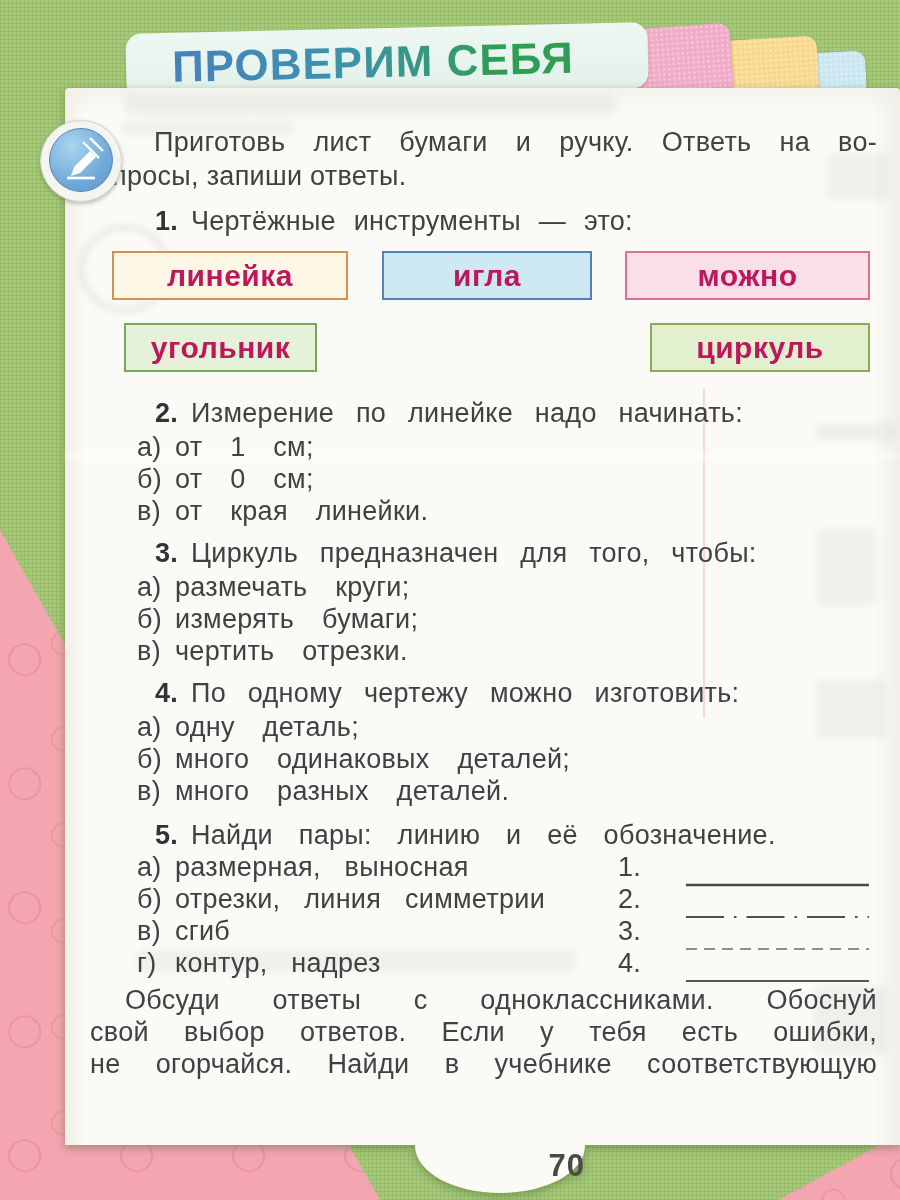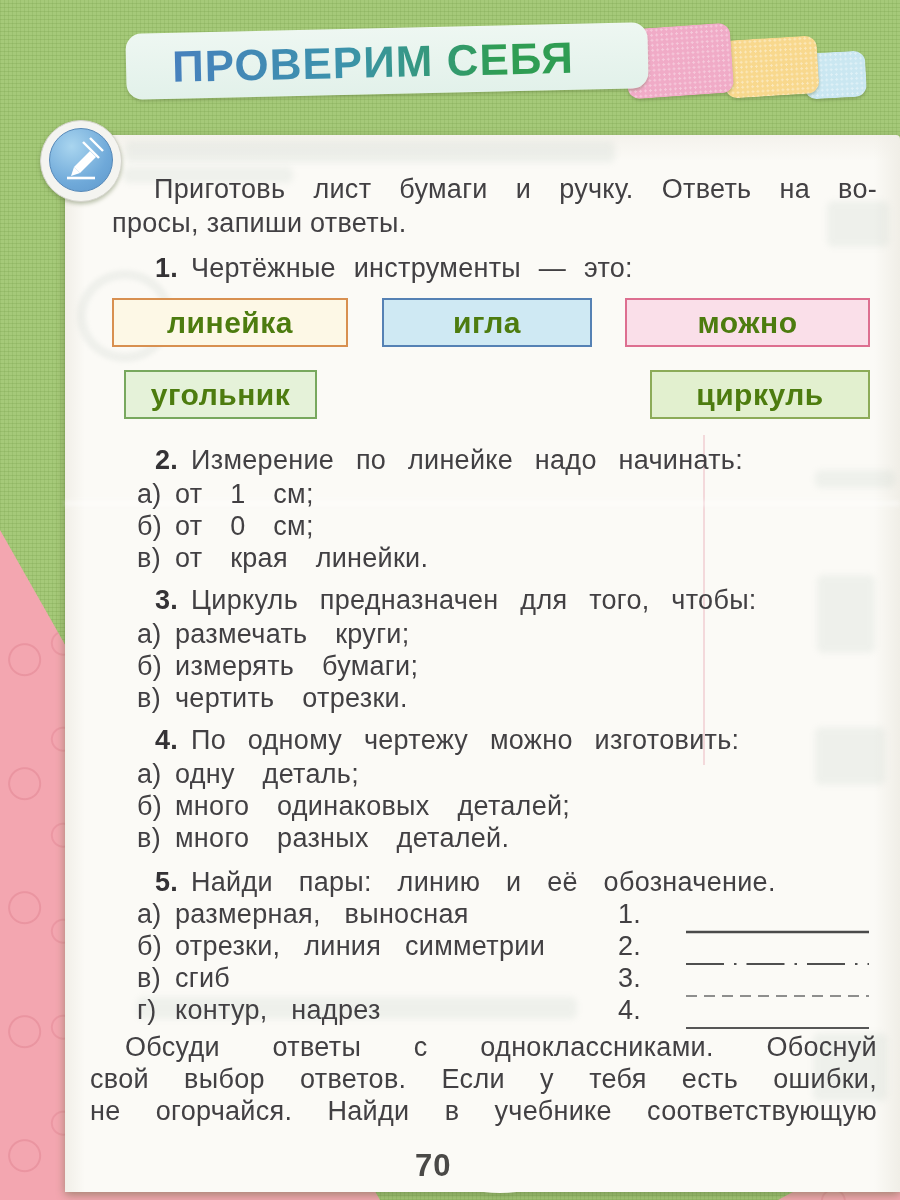--- a/index.html
+++ b/index.html
@@ -51,26 +51,25 @@
   
   .paper-group{position:absolute;inset:0;z-index:5;filter:drop-shadow(0 3px 5px rgba(70,90,40,.45));}
   .page{
     position:absolute;left:65px;top:88px;width:835px;height:1057px;
     background:
       linear-gradient(90deg, #f1efe8 0, rgba(241,239,232,0) 20px),
       linear-gradient(270deg, #f0eee7 0, rgba(240,238,231,0) 26px),
       linear-gradient(180deg, #f4f2ec 0, rgba(244,242,236,0) 26px),
       #fbfaf6;
     border-radius:4px 4px 0 0;
-    margin-top:47px;
   }
   .page-num-tab{
     position:absolute;left:415px;top:1143px;width:170px;height:50px;
     background:#fbfaf6;border-radius:0 0 90px 90px / 0 0 50px 50px;
-    text-align:left;
+    text-align:right;
   }
   .page-num{font-size:31px;font-weight:bold;color:#4a4947;padding-top:5px;letter-spacing:1px;}
 
   
   .badge{
     position:absolute;left:40px;top:120px;width:80px;height:80px;z-index:6;
     background:#f4f4f0;border:1px solid #d5d5cd;border-radius:50%;
     box-shadow:0 2px 4px rgba(80,100,50,.40);
   }
   .badge-inner{
@@ -87,21 +86,21 @@
   .qnum{font-weight:bold;color:#343235;min-width:36px;}
   .qtext{word-spacing:14px;}
   .opt{display:flex;white-space:nowrap;}
   .opt-marker{min-width:38px;}
   .opt-text{word-spacing:20px;}
 
   
   .tool-box{
     position:absolute;height:49px;border:2.5px solid #888;box-sizing:border-box;
     display:flex;align-items:center;justify-content:center;
-    font-size:30px;font-weight:bold;color:#4d7c0f;letter-spacing:.5px;
+    font-size:30px;font-weight:bold;color:#be185d;letter-spacing:.5px;
   }
 
   
   .pair-row{position:absolute;left:0;width:812px;height:32px;}
   .pair-marker{position:absolute;left:72px;top:0;}
   .pair-text{position:absolute;left:110px;top:0;word-spacing:16px;white-space:nowrap;}
   .pair-num{position:absolute;left:553px;top:0;}
   .pair-line{position:absolute;left:620px;top:13px;}
 
   

